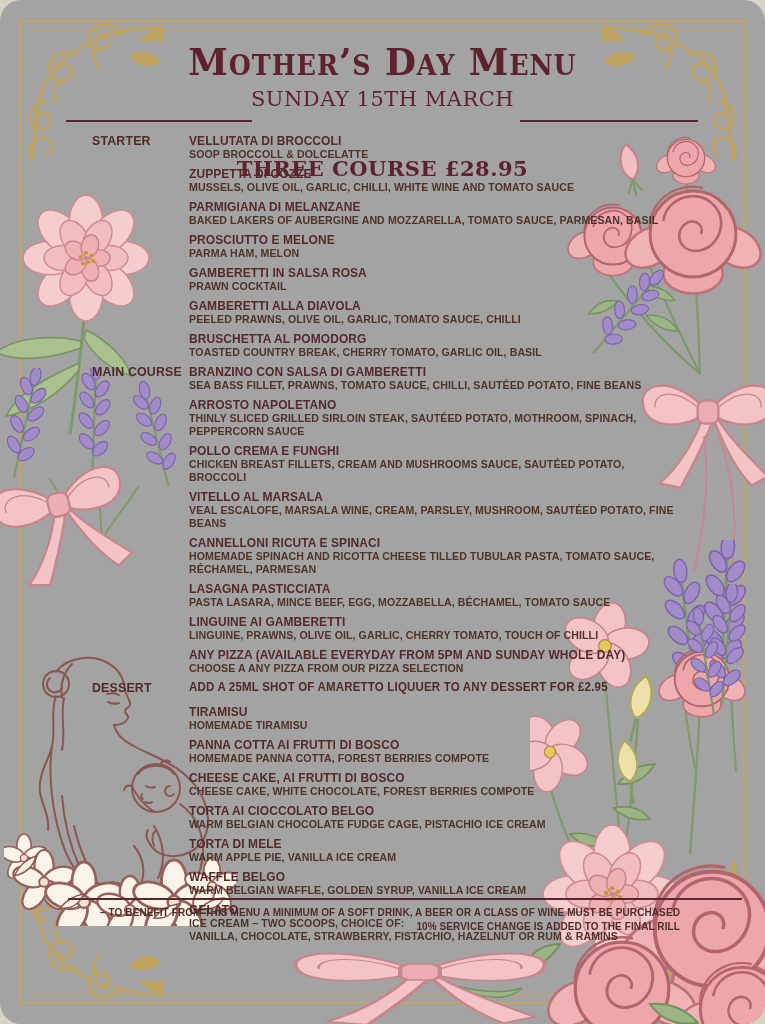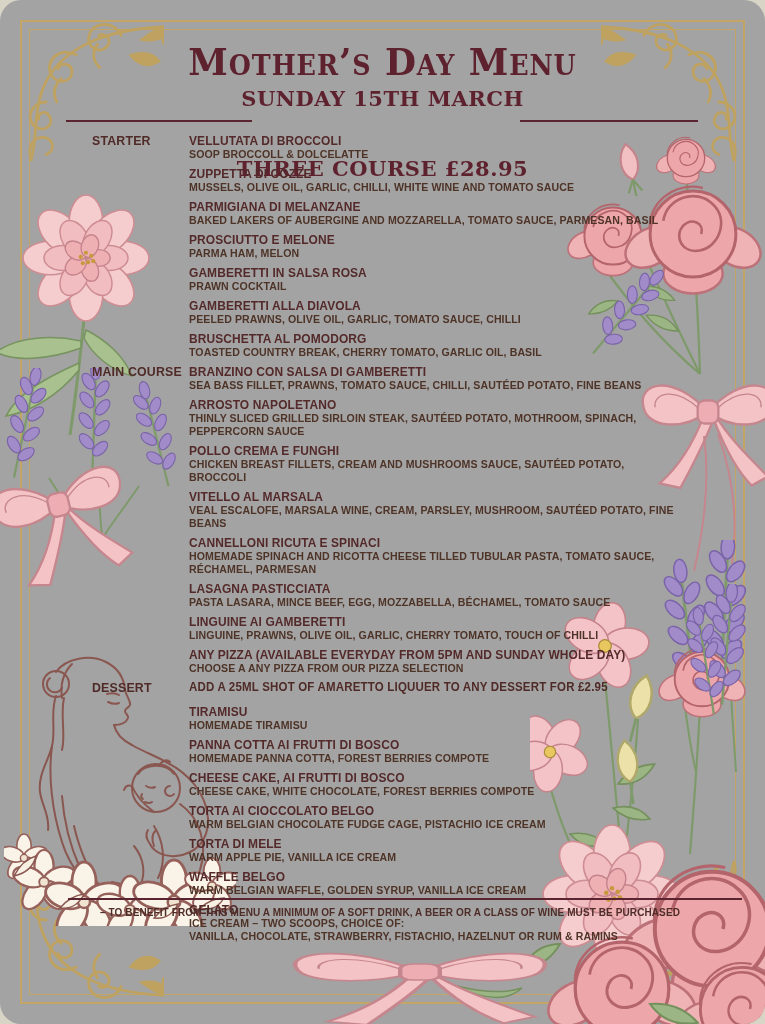--- a/index.html
+++ b/index.html
@@ -30,21 +30,21 @@
   #flowers-bottom-right{left:530px;top:584px;}
   #mother-child{left:4px;top:646px;}
   #bow-bottom{left:272px;top:940px;}
   
   .header{position:absolute;left:0;top:40px;width:100%;text-align:center;z-index:4;color:#5e212e;}
   .menu-title{
     font-family:"DejaVu Serif",serif;font-variant:small-caps;font-weight:600;
     font-size:38px;letter-spacing:1px;line-height:44px;transform:scaleX(.94);
   }
   .menu-subtitle{
-    font-family:"DejaVu Serif",serif;font-weight:700;font-size:21px;
+    font-family:"DejaVu Serif",serif;font-weight:400;font-size:21px;
     letter-spacing:.5px;line-height:26px;margin-top:2px;
   }
   .menu-course{
     font-family:"DejaVu Serif",serif;font-weight:700;font-size:21px;
     letter-spacing:.5px;line-height:26px;margin-top:44px;
   }
   .rule{position:absolute;height:2px;background:#5a2430;z-index:4;}
   #title-rule-left{left:66px;top:120px;width:186px;}
   #title-rule-right{left:520px;top:120px;width:178px;}
   #footer-rule{left:68px;top:898px;width:674px;}
@@ -440,15 +440,16 @@
       <div class="item-desc">ICE CREAM – TWO SCOOPS, CHOICE OF:
 VANILLA, CHOCOLATE, STRAWBERRY, FISTACHIO, HAZELNUT OR RUM &amp; RAMINS</div>
     </div>
   </div>
     </div>
   </div>
 
   <div class="rule" id="footer-rule"></div>
   <div class="footnotes" id="footnotes">
       <div class="footnote">– TO BENEFIT FROM THIS MENU A MINIMUM OF A SOFT DRINK, A BEER OR A CLASS OF WINE MUST BE PURCHASED</div>
+      <div class="footnote">10% SERVICE CHANGE IS ADDED TO THE FINAL RILL</div>
     </div>
 
 </div>
 
 </body></html>

